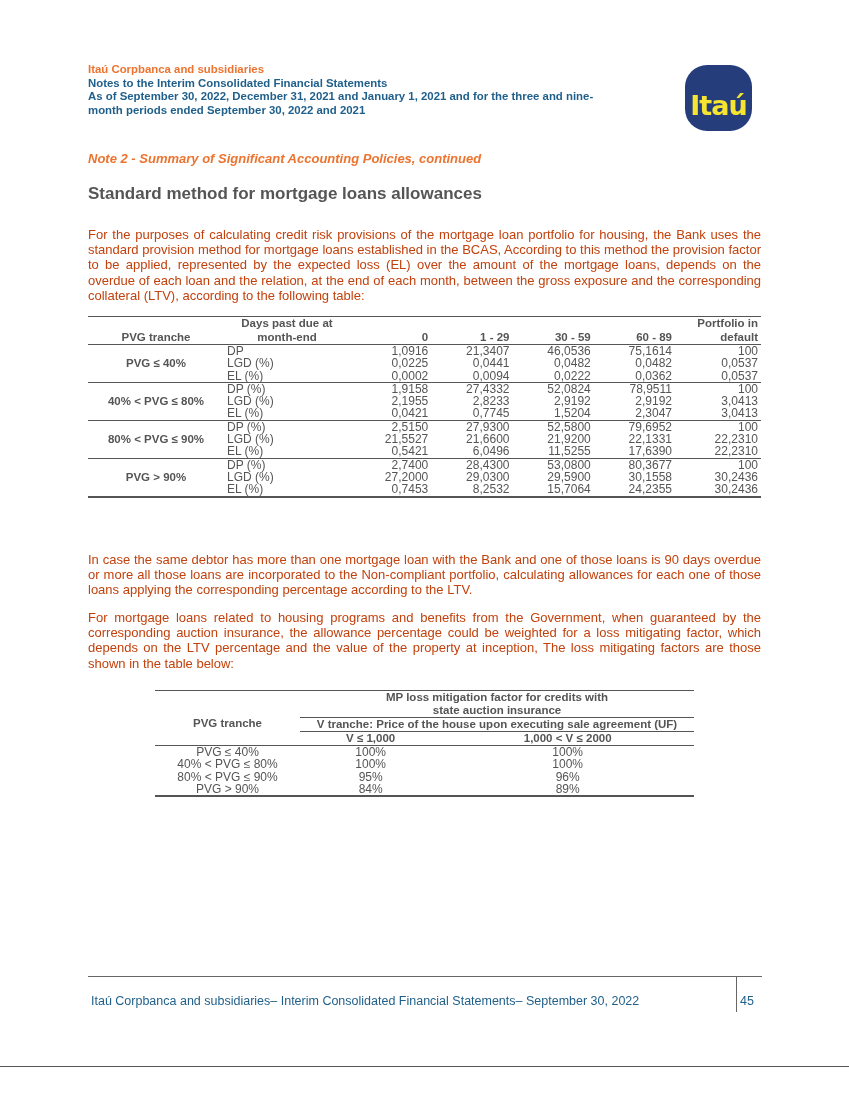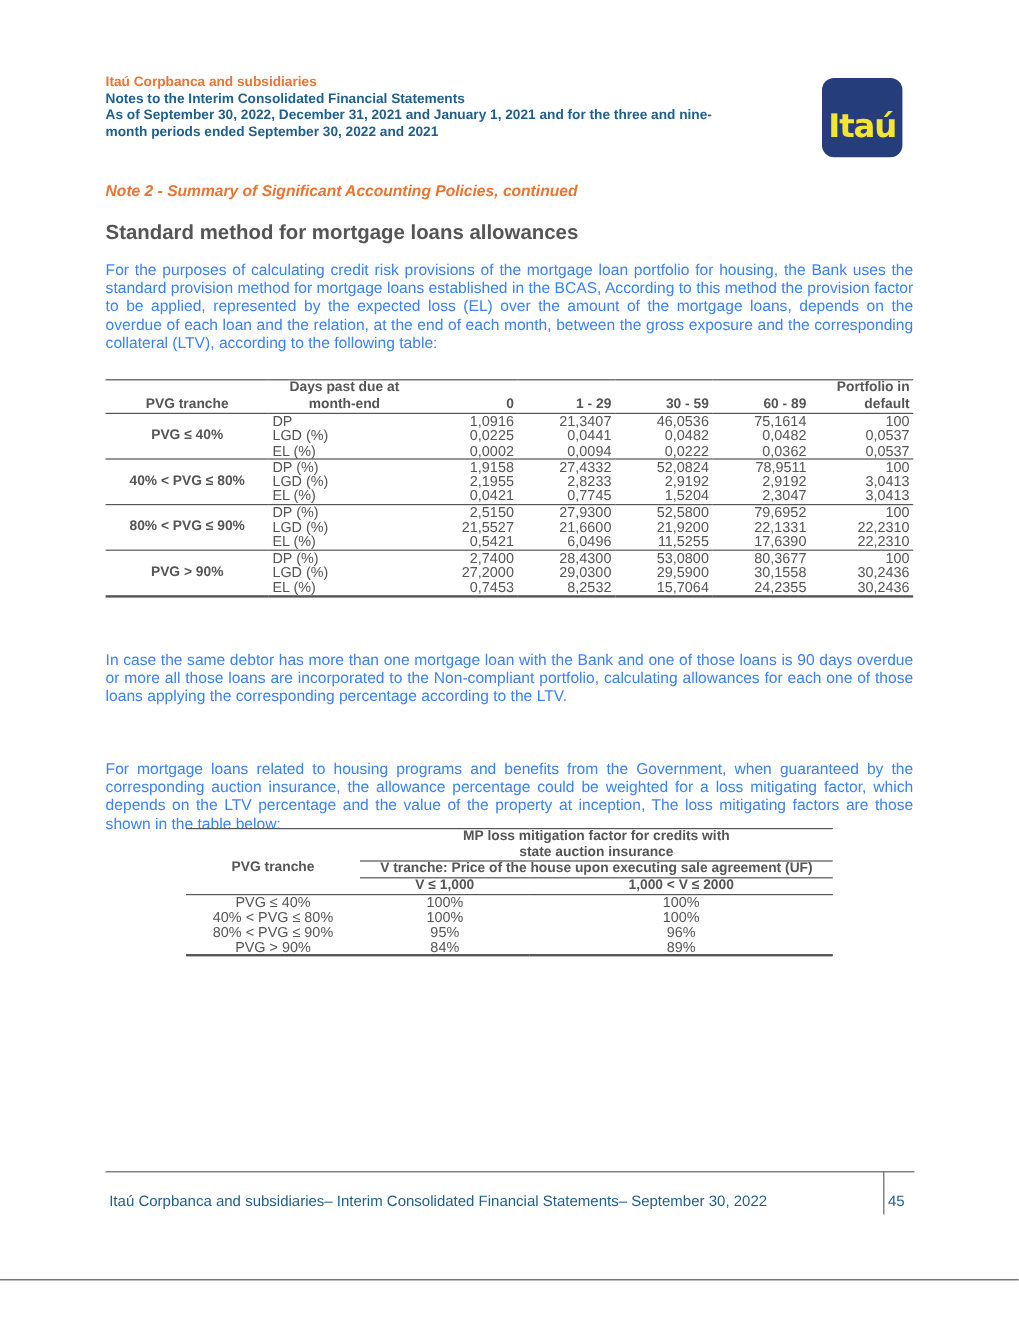--- a/index.html
+++ b/index.html
@@ -1,29 +1,29 @@
 <!DOCTYPE html>
 <html><head>
 <meta charset="utf-8">
 <style>
   html, body { margin: 0; padding: 0; background: #ffffff; }
   body { width: 849px; height: 1100px; position: relative; overflow: hidden;
          font-family: "Liberation Sans", sans-serif; color: #555555; }
   .hdr { position: absolute; left: 88px; top: 63px; width: 580px; font-weight: bold; font-size: 11.4px; line-height: 13.6px; }
   .hdr .org { color: #EC7430; }
   .hdr .blue { color: #1F5F8B; }
-  .logo { position: absolute; left: 685px; top: 65px; width: 67px; height: 66px; background: #263D7C; border-radius: 10px;
+  .logo { position: absolute; left: 685px; top: 65px; width: 67px; height: 66px; background: #263D7C; border-radius: 22px;
           display: flex; align-items: center; justify-content: center; }
   .logo span { color: #F5E530; font-weight: bold; font-size: 27px; font-family: "DejaVu Sans", sans-serif; letter-spacing: -1px; margin-top: 14px; }
   .note-title { position: absolute; left: 88px; top: 151px; color: #EC7430; font-weight: bold; font-size: 13px; font-style: italic; }
   .sub-title { position: absolute; left: 88px; top: 184px; color: #555; font-weight: bold; font-size: 17px; }
-  .para { position: absolute; left: 88px; width: 673px; font-size: 13px; line-height: 15.2px; text-align: justify; color: #3b82f6; }
+  .para { position: absolute; left: 88px; width: 673px; font-size: 13px; line-height: 15.2px; text-align: justify; color: #c2410c; margin-top: 10px; }
   .p1 { top: 217px; }
   .p2 { top: 542px; }
-  .p3 { top: 633px; }
+  .p3 { top: 600px; }
 
   table { border-collapse: collapse; }
   .t1 { position: absolute; left: 88px; top: 316px; width: 673px; font-size: 12px; color: #555; }
   .t1 th { font-weight: bold; font-size: 11.5px; line-height: 13.5px; padding: 0 3px; vertical-align: bottom; }
   .t1 thead tr { border-top: 1.5px solid #555; border-bottom: 1.5px solid #555; }
   .t1 td { line-height: 12.3px; padding: 0 3px; }
   .t1 tbody.grp { border-bottom: 1px solid #555; }
   .t1 tbody.grp.last { border-bottom: 2px solid #555; }
   .t1 .tranche { font-weight: bold; text-align: center; vertical-align: middle; width: 130px; font-size: 11.5px; }
   .t1 .metric { text-align: left; width: 120px; }

